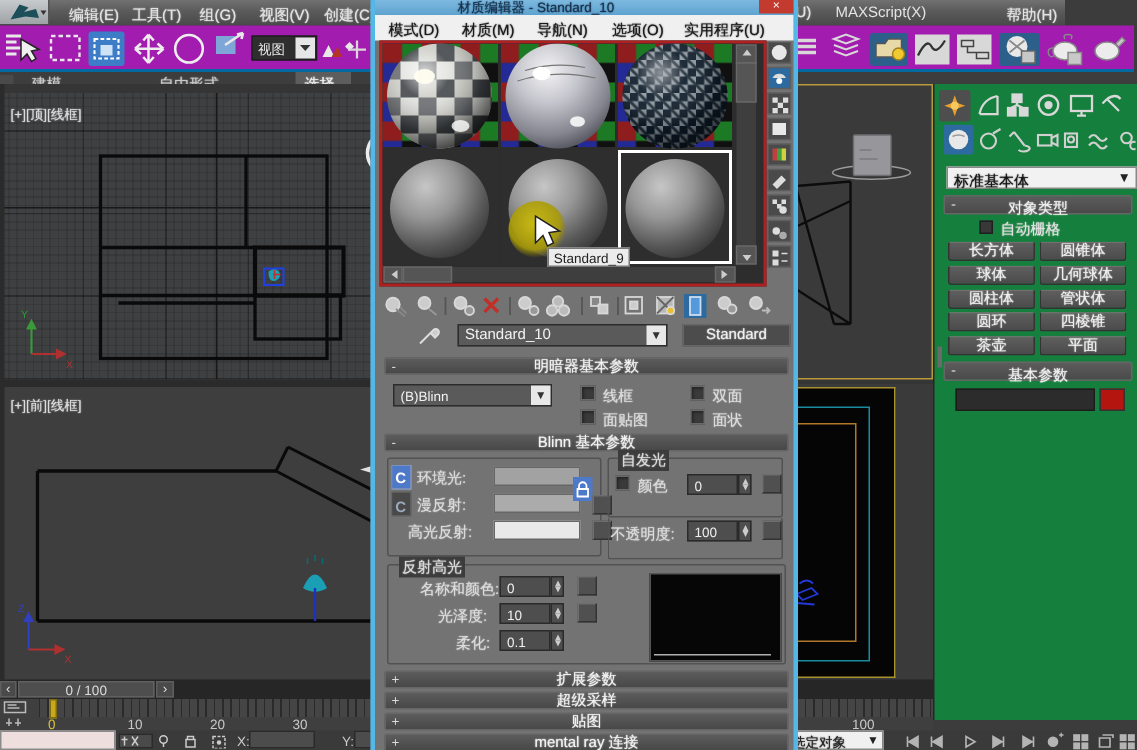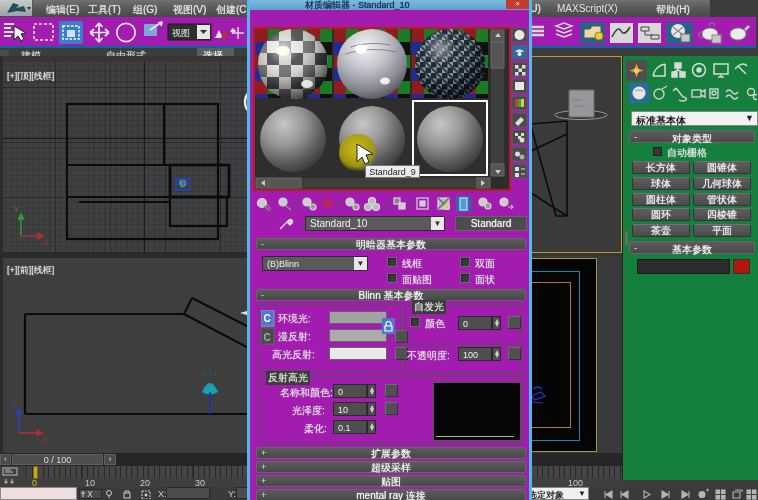--- a/index.html
+++ b/index.html
@@ -16,21 +16,21 @@
         <path d="M27 7 l4 0 l-2 3 z" fill="#333"></path>
       </svg>
  </div>
  <span class="abs cjk" style="left:46px;top:3px">编辑(E)</span>
  <span class="abs cjk" style="left:88px;top:3px">工具(T)</span>
  <span class="abs cjk" style="left:133px;top:3px">组(G)</span>
  <span class="abs cjk" style="left:173px;top:3px">视图(V)</span>
  <span class="abs cjk" style="left:216px;top:3px">创建(C)</span>
  <span class="abs cjk" style="left:527px;top:3px">(U)</span>
  <span class="abs" style="left:557px;top:3px">MAXScript(X)</span>
- <span class="abs cjk" style="left:656px;top:3px">帮助(H)</span>
+ <span class="abs cjk" style="left:671px;top:3px">帮助(H)</span>
 </div>
 
 <div class="abs" id="toolbar" style="left:0;top:17px;width:756px;height:31px;background:#a21caf;border-bottom:2px solid #0369a1">
  <svg class="abs" style="left:0;top:0" width="758" height="31">
   <g stroke="#e8e8e8" stroke-width="1.6" fill="none">
    <path d="M4 7 h10 M4 11 h7 M4 15 h10 M4 19 h7" stroke-width="2"></path>
    <path d="M14 9 l0 14 l4 -4 l3 5 l3 -2 l-3 -5 l5 -1 z" fill="#f0f0f0" stroke="#222" stroke-width="1"></path>
    <rect x="34" y="7" width="19" height="16" stroke-dasharray="3 2"></rect>
   </g>
   <rect x="59" y="4" width="24" height="23" fill="#3d7dc8" rx="2"></rect>
@@ -306,27 +306,34 @@
         <rect x="126.5" y="8.5" width="3.5" height="3.5"></rect>
    <path d="M138 5 h7 v6 h-7 z M140 3 h7 v2" fill="none"></path>
    <rect x="152" y="3" width="3.5" height="3.5"></rect>
         <rect x="157.5" y="3" width="3.5" height="3.5"></rect>
         <rect x="152" y="8.5" width="3.5" height="3.5"></rect>
         <rect x="157.5" y="8.5" width="3.5" height="3.5"></rect>
   </g>
  </svg>
 </div>
 
-<div class="abs" id="dialog" style="left:247px;top:0;width:285px;height:500px;z-index:10;background:#a21caf;border-left:3px solid #53b7e8;border-right:3px solid #53b7e8">
+<div class="abs" id="dialog" style="left:247px;top:0;width:285px;height:500px;z-index:10;background:#737373;border-left:3px solid #53b7e8;border-right:3px solid #53b7e8">
 
  <div class="abs" style="left:0;top:0;width:279px;height:10px;background:linear-gradient(#7db9e0,#5ea3cf)">
   <span class="cjk" style="position:absolute;left:55px;top:-1px;font-size:9px;color:#16324e">材质编辑器 - Standard_10</span>
   <div class="abs" style="left:256px;top:0;width:23px;height:9px;background:#c23b2e;color:#fff;font-size:8px;text-align:center;line-height:8px">×</div>
  </div>
 
+ <div class="abs" style="left:0;top:10px;width:279px;height:17px;background:#f0f0f0;color:#1a1a1a;font-size:10px">
+  <span class="abs cjk" style="left:9px;top:3px">模式(D)</span>
+  <span class="abs cjk" style="left:58px;top:3px">材质(M)</span>
+  <span class="abs cjk" style="left:108px;top:3px">导航(N)</span>
+  <span class="abs cjk" style="left:158px;top:3px">选项(O)</span>
+  <span class="abs cjk" style="left:206px;top:3px">实用程序(U)</span>
+ </div>
 
  <div class="abs" style="left:3px;top:27px;width:258px;height:164px;border:2px solid #b02020;background:#2d2d2d">
   <svg class="abs" style="left:0;top:0" width="254" height="160">
    <defs>
     <pattern id="cchk" width="26" height="26" patternUnits="userSpaceOnUse">
      <rect width="13" height="13" fill="#8f1d1d"></rect>
             <rect x="13" width="13" height="13" fill="#1d7a24"></rect>
      <rect y="13" width="13" height="13" fill="#232a96"></rect>
             <rect x="13" y="13" width="13" height="13" fill="#101010"></rect>
     </pattern>

